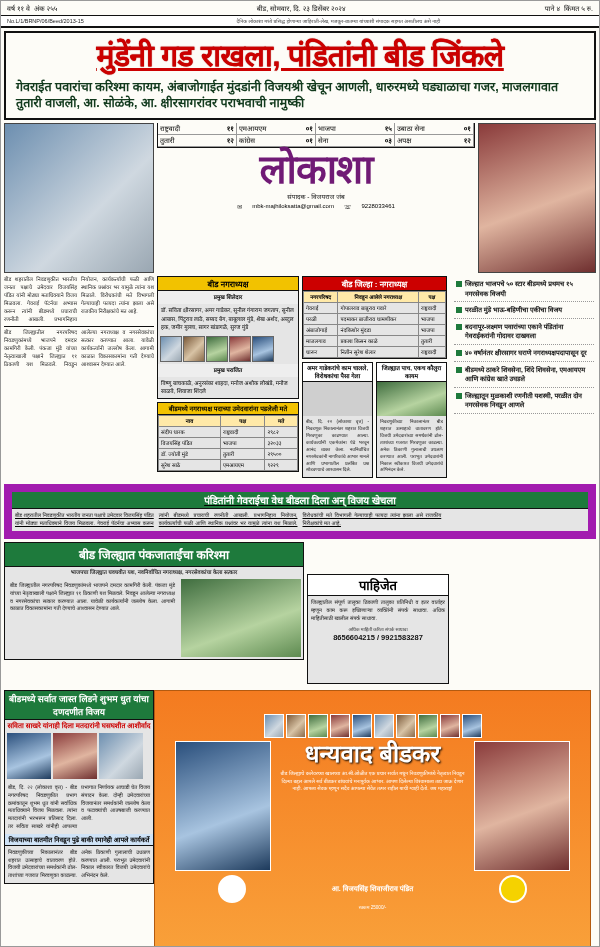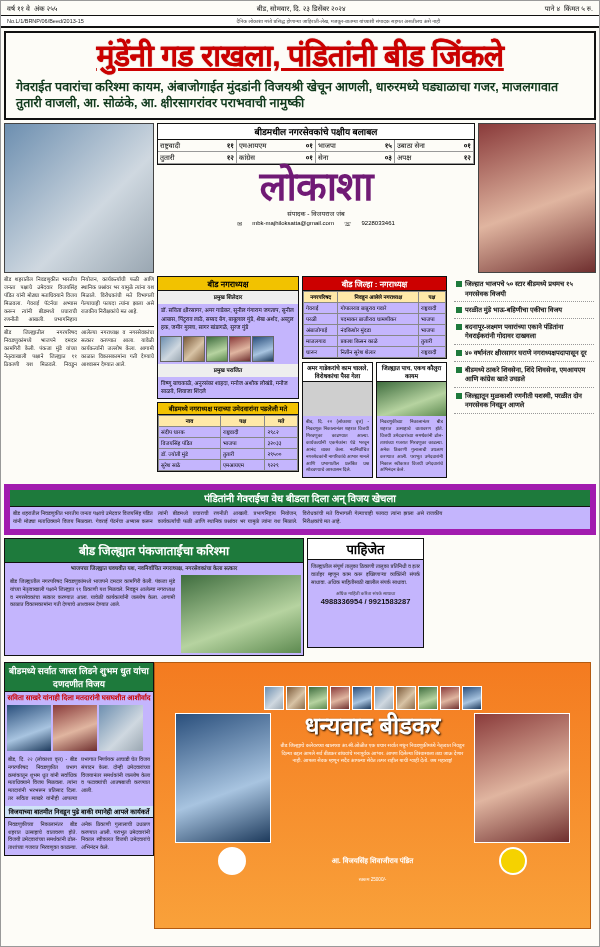--- a/index.html
+++ b/index.html
@@ -76,21 +76,21 @@
   
   .body3 { display: flex; gap: 3px; padding: 3px; }
   .col { }
   .colA { width: 150px; }
   .colB { width: 294px; }
   .colC { width: 140px; }
   .news-body {
     font-size: 5.3px; line-height: 1.5; text-align: justify; color: #222;
     column-gap: 4px;
   }
-  .panel { border: 1px solid #111; background: #c4b5fd; margin-bottom: 3px; }
+  .panel { border: 1px solid #111; background: #e5e5e5; margin-bottom: 3px; }
   .panel-hd {
     background: #f2c200; font-size: 8px; font-weight: bold; text-align: center;
     padding: 1px; border-bottom: 1px solid #111;
   }
   .panel-hd.green { background: #1e7a3c; color: #fff; }
   .panel-hd.red { background: #cc0000; color: #fff; }
   .list-sm { font-size: 5.6px; padding: 2px 3px; line-height: 1.55; }
   .thumbs { display: flex; gap: 1px; padding: 2px; }
   .thumb { width: 22px; height: 26px; border: 1px solid #666; }
   .tbl { width: 100%; border-collapse: collapse; font-size: 5.4px; }
@@ -154,21 +154,20 @@
 
   <div class="headline-wrap">
     <div class="headline">मुंडेंनी गड राखला, पंडितांनी बीड जिंकले</div>
     <div class="subhead">गेवराईत पवारांचा करिश्मा कायम, अंबाजोगाईत मुंदडांनी विजयश्री खेचून आणली, धारुरमध्ये घड्याळाचा गजर, माजलगावात तुतारी वाजली, आ. सोळंके, आ. क्षीरसागरांवर पराभवाची नामुष्की</div>
   </div>
 
   <div class="band">
     <div class="photo ph-left gradA"></div>
 
     <div class="scoreblock">
-      <div class="score-title">बीडमधील नगरसेवकांचे पक्षीय बलाबल</div>
       <div class="score-grid">
         <div>
             <span>राष्ट्रवादी</span>
             <b>११</b>
           </div>
         <div>
             <span>एमआयएम</span>
             <b>०१</b>
           </div>
         <div>
@@ -349,43 +348,43 @@
           </div>
         <div class="bullet">
             <div class="sq"></div>
             <div>जिल्ह्यातून मुळकाशी रणनीती यशस्वी, परळीत दोन नगरसेवक निवडून आणले</div>
           </div>
       </div>
     </div>
   </div>
 
   <div style="padding:0 3px;">
-    <div class="panel" style="border:6px solid #a21caf;">
+    <div class="panel" style="border:8px solid #a21caf;text-decoration:underline;">
       <div class="panel-hd green" style="font-size:10px;">पंडितांनी गेवराईचा वेध बीडला दिला अन् विजय खेचला</div>
       <div class="smalltxt" style="column-count:4;column-gap:5px;">बीड शहरातील निवडणुकीत भारतीय जनता पक्षाचे उमेदवार विजयसिंह पंडित यांनी मोठ्या मताधिक्याने विजय मिळवला. गेवराई पॅटर्नचा अभ्यास करून त्यांनी बीडमध्ये प्रचाराची रणनीती आखली. प्रभागनिहाय नियोजन, कार्यकर्त्यांची फळी आणि स्थानिक प्रश्नांवर भर यामुळे त्यांना यश मिळाले. विरोधकांची मते विभागली गेल्याचाही फायदा त्यांना झाला असे राजकीय निरीक्षकांचे मत आहे.</div>
     </div>
   </div>
 
   <div class="boxrow" style="margin-top:3px;">
     <div style="width:300px;">
       <div class="greenbar">बीड जिल्ह्यात पंकजाताईंचा करिश्मा</div>
       <div class="panel" style="border-top:none;">
         <div class="caption" style="font-size:5.6px;font-weight:bold;">भाजपचा जिल्ह्यात घवघवीत यश, नवनिर्वाचित नगराध्यक्ष, नगरसेवकांचा केला सत्कार</div>
         <div style="display:flex;gap:3px;padding:2px;">
           <div class="smalltxt" style="flex:1;">बीड जिल्ह्यातील नगरपरिषद निवडणुकांमध्ये भाजपने दमदार कामगिरी केली. पंकजा मुंडे यांच्या नेतृत्वाखाली पक्षाने जिल्ह्यात ११ ठिकाणी यश मिळवले. निवडून आलेल्या नगराध्यक्ष व नगरसेवकांचा सत्कार करण्यात आला. यावेळी कार्यकर्त्यांनी जल्लोष केला. आगामी काळात विकासकामांना गती देण्याचे आश्वासन देण्यात आले.</div>
           <div class="imgph gradC" style="width:120px;height:78px;"></div>
         </div>
       </div>
     </div>
-    <div style="width:117px;">
+    <div style="width:142px;margin-top:32px;">
       <div class="panel" style="height:110px;">
         <div class="panel-hd" style="font-size:13px;background:#fff;">पाहिजेत</div>
         <div class="smalltxt">जिल्ह्यातील संपूर्ण तालुका ठिकाणी तालुका प्रतिनिधी व इतर वार्ताहर म्हणून काम करू इच्छिणाऱ्या व्यक्तिंनी संपर्क साधावा. अधिक माहितीसाठी खालील संपर्क साधावा.</div>
         <div class="caption">अधिक माहिती करिता संपर्क साधावा</div>
-        <div class="phone">4988336954 / 9921583287</div>
+        <div class="phone">8656604215 / 9921583287</div>
       </div>
     </div>
   </div>
 
   <div class="adrow">
 
     <div style="width:150px;">
       <div class="panel">
         <div class="panel-hd green" style="font-size:9px;">बीडमध्ये सर्वात जास्त लिडने शुभम धुत यांचा दणदणीत विजय</div>
         <div class="caption" style="font-size:7px;font-weight:bold;color:#cc0000;">सविता साखरे यांनाही दिला मतदारांनी घसघशीत आशीर्वाद</div>

